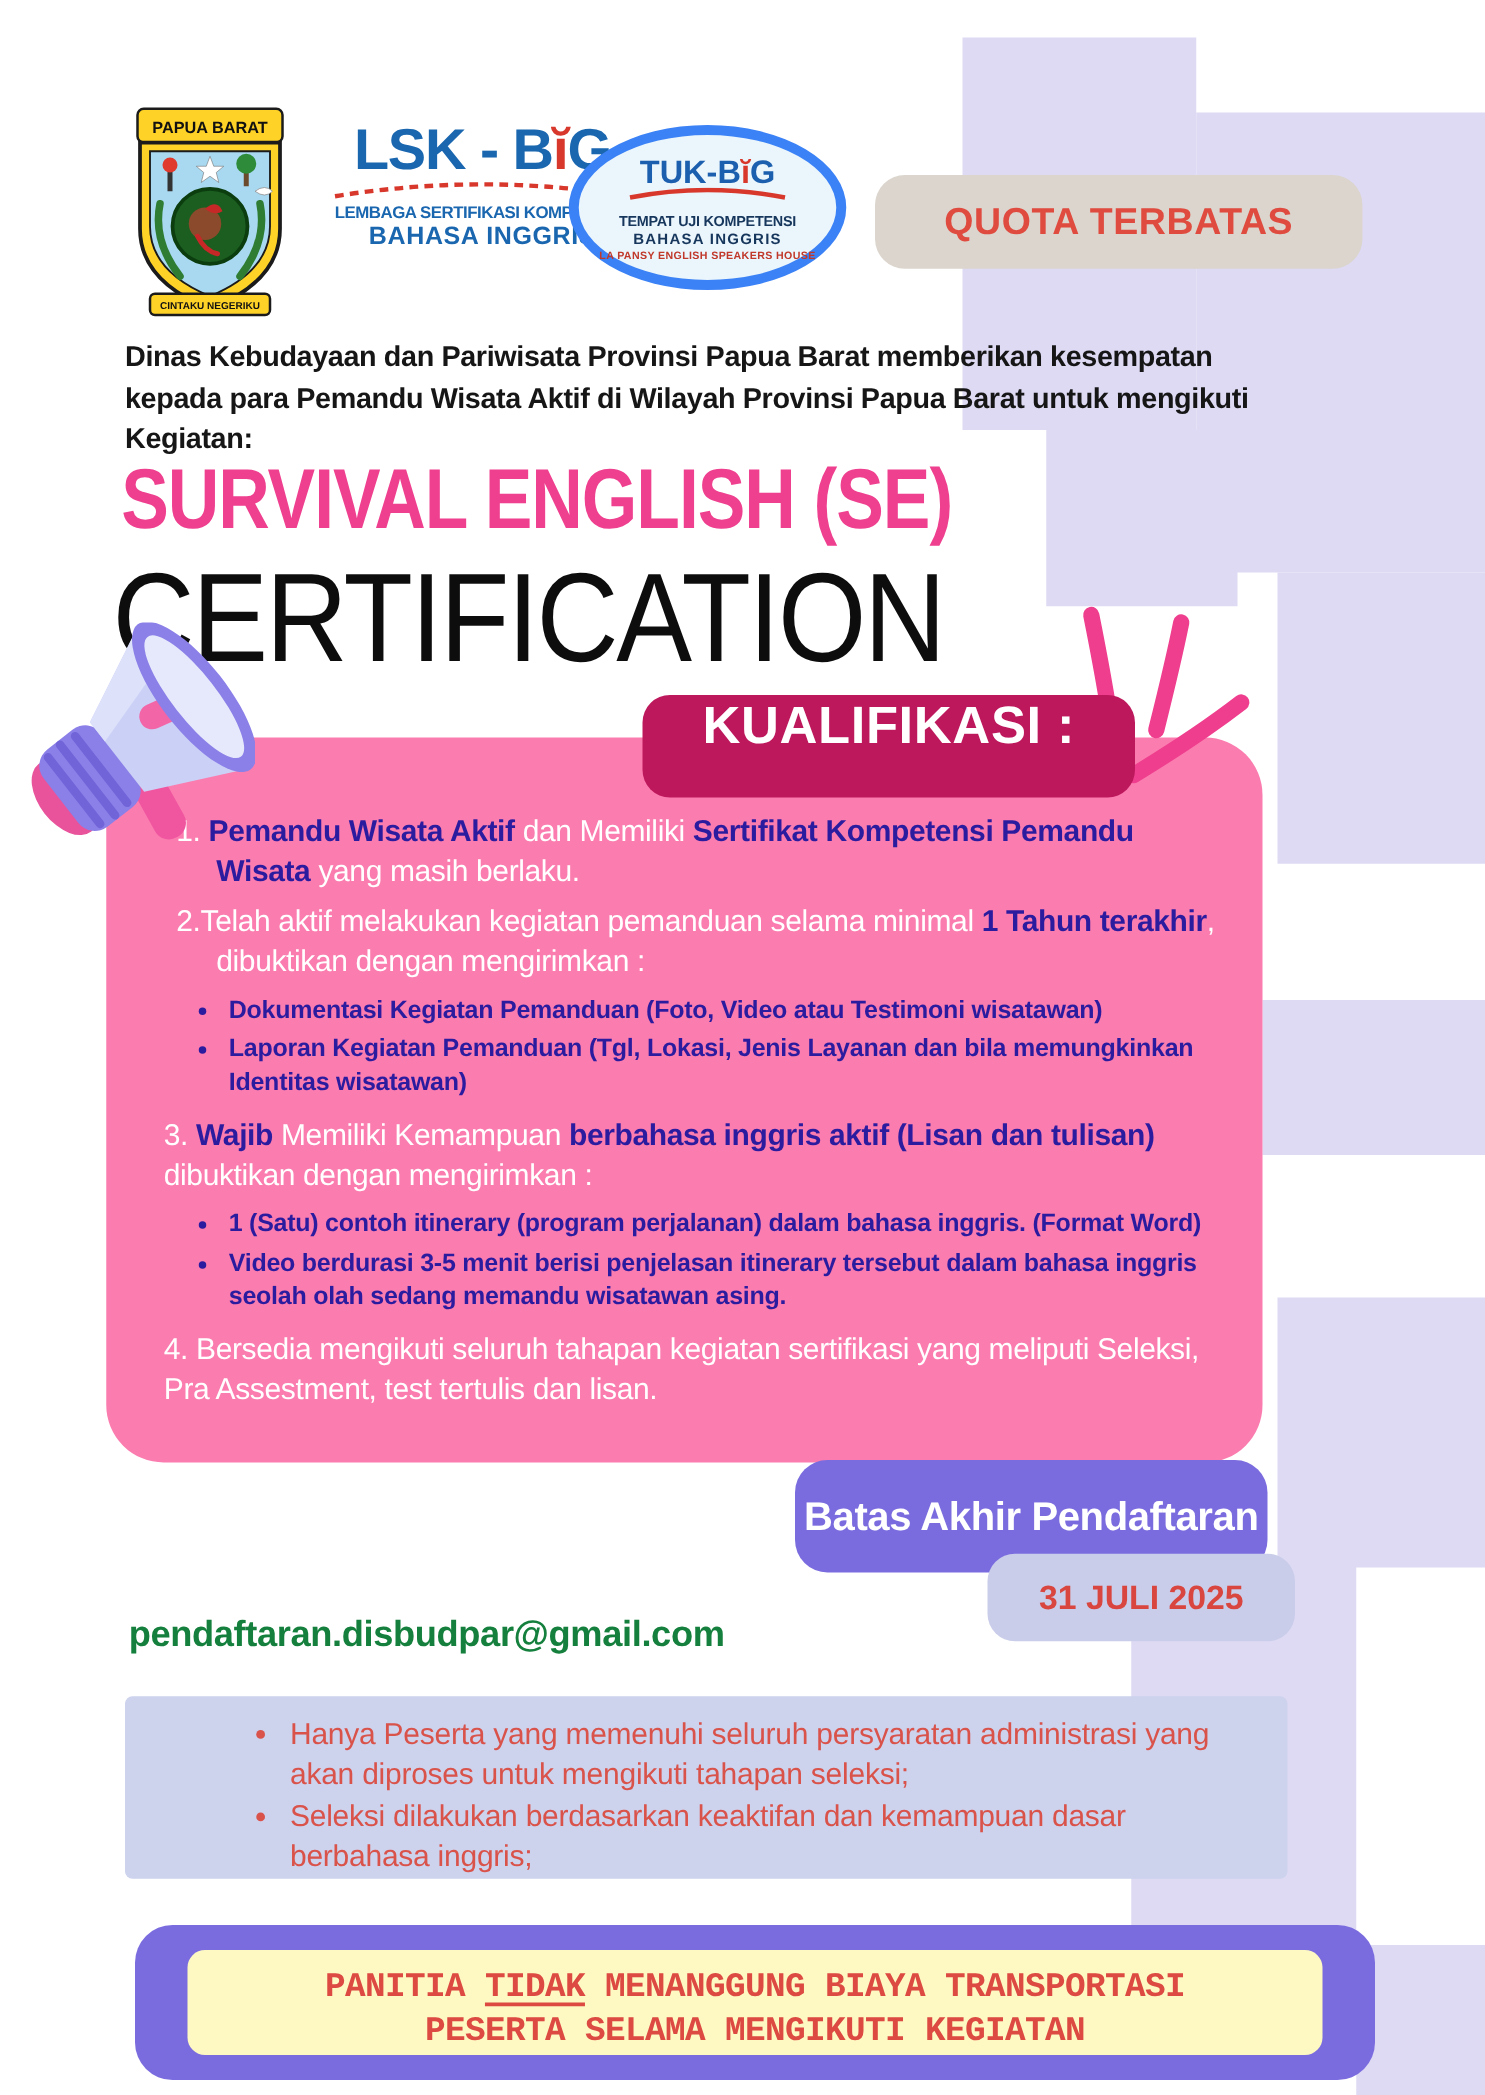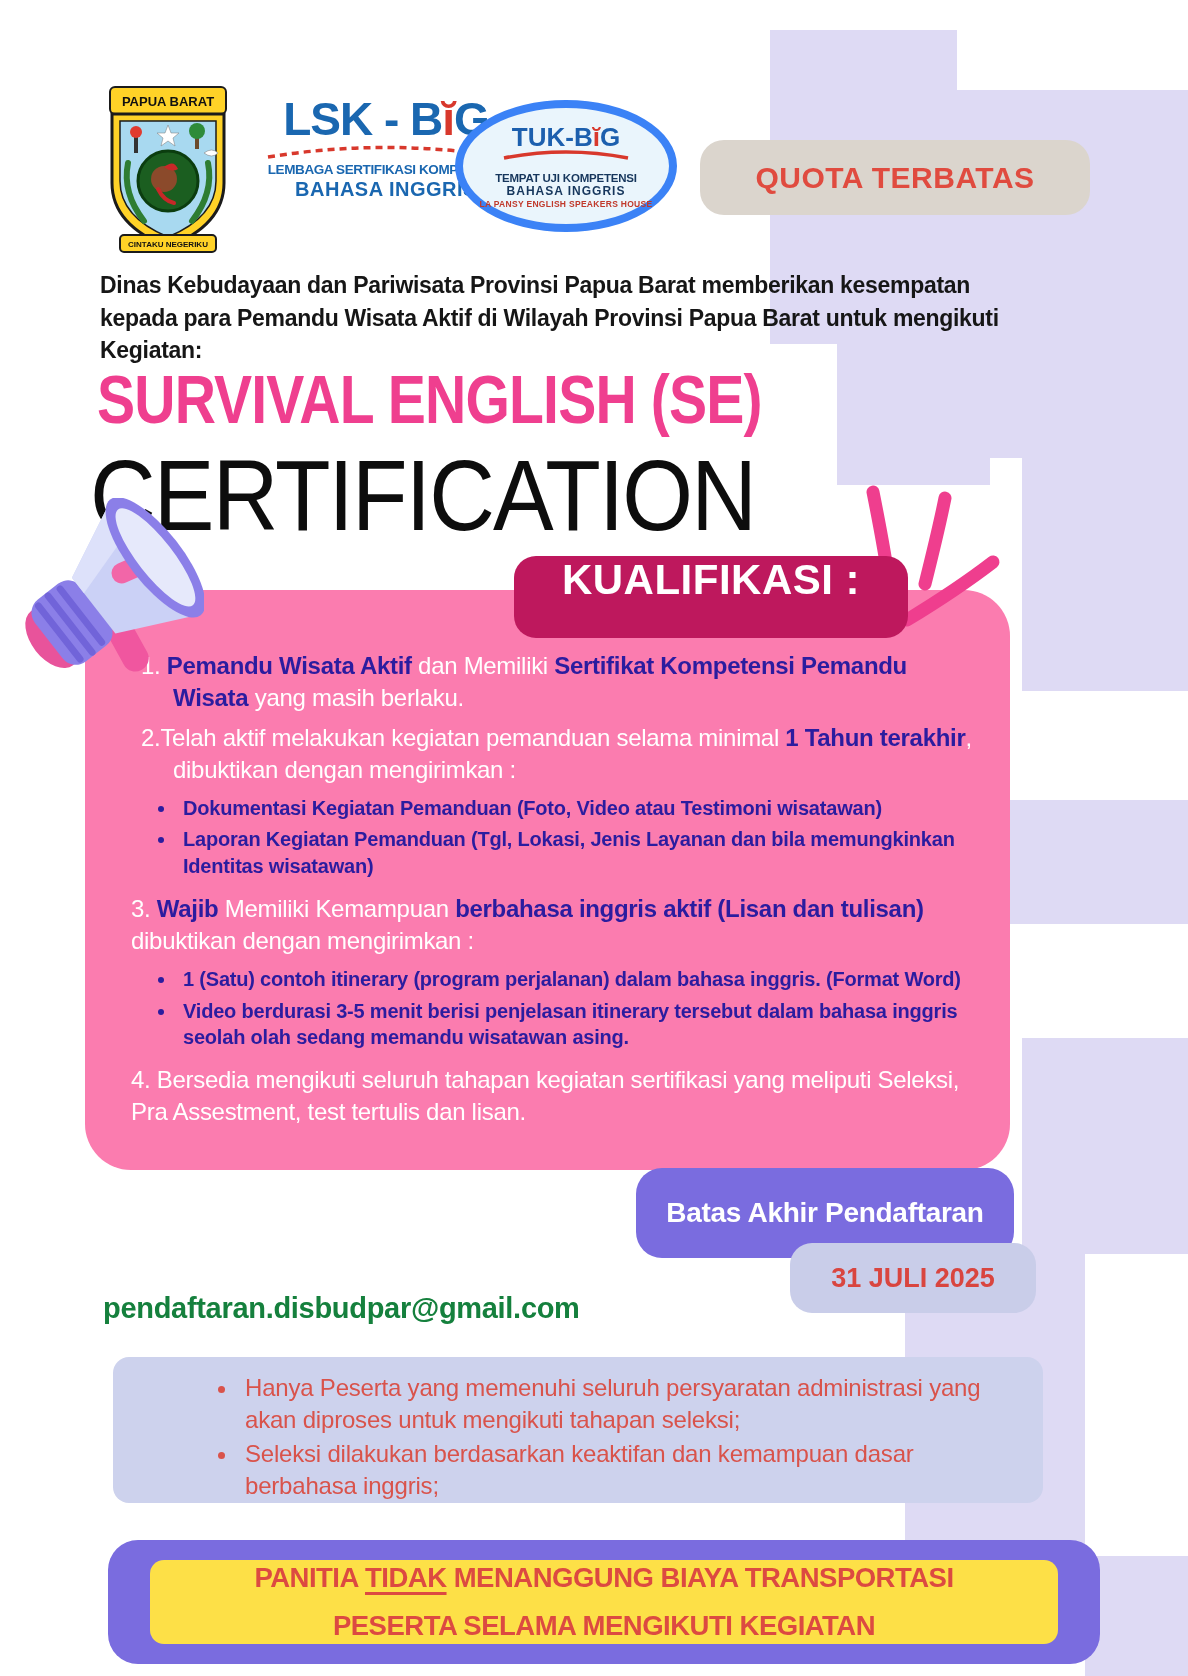--- a/index.html
+++ b/index.html
@@ -70,40 +70,40 @@
   ul.qb li::marker{color:#2B1C9F;}
   .mb8{margin-bottom:8px;}
 
   .send-head{position:absolute;left:103px;top:1198px;width:520px;z-index:2;
              font-size:33px;font-weight:700;line-height:1.4;color:#141414;letter-spacing:-0.3px;}
   .email{position:absolute;left:103px;top:1292px;z-index:2;
          font-size:29px;font-weight:800;color:#15803d;letter-spacing:-0.3px;text-decoration:none;}
 
   .deadline{position:absolute;left:636px;top:1168px;width:378px;height:90px;z-index:2;
             background:#7A6CDF;border-radius:26px;display:flex;align-items:center;justify-content:center;
-            font-size:28px;font-weight:800;color:#fff;letter-spacing:-0.3px;}
+            font-size:32px;font-weight:800;color:#fff;letter-spacing:-0.3px;}
   .datechip{position:absolute;left:790px;top:1243px;width:246px;height:70px;z-index:3;
             background:#C9CDE9;border-radius:22px;display:flex;align-items:center;justify-content:center;
             font-size:27px;font-weight:800;color:#D9453F;letter-spacing:0px;}
 
-  .notes{position:absolute;left:113px;top:1357px;width:930px;height:146px;z-index:2;
-         background:#CDD2ED;border-radius:16px;box-sizing:border-box;}
+  .notes{position:absolute;left:100px;top:1357px;width:930px;height:146px;z-index:2;
+         background:#CDD2ED;border-radius:6px;box-sizing:border-box;}
   .notes ul{margin:0;padding:15px 28px 0 126px;list-style:disc;
             font-size:24px;font-weight:500;line-height:1.33;color:#D9534B;letter-spacing:-0.2px;}
   .notes li{padding-left:6px;}
   .notes li + li{margin-top:2px;}
   .notes li::marker{color:#D9534B;}
 
   .banner-outer{position:absolute;left:108px;top:1540px;width:992px;height:124px;z-index:2;
                 background:#7A6CDF;border-radius:30px;}
   .banner-inner{position:absolute;left:42px;top:20px;right:42px;bottom:20px;
-                background:#fde047;border-radius:14px;
-                display:flex;flex-direction:column;align-items:center;justify-content:space-between;
+                background:#fef9c3;border-radius:14px;
+                display:flex;flex-direction:column;align-items:center;justify-content:flex-end;
                 text-align:center;color:#DC4A41;font-weight:800;font-size:27.5px;
-                line-height:1.3;letter-spacing:-0.5px;}
+                line-height:1.3;letter-spacing:-0.5px;font-family:Liberation Mono, monospace;}
   .u{text-decoration:underline;text-underline-offset:5px;text-decoration-thickness:3px;}
 </style>
 </head>
 <body>
 
 <div class="poster">
 
   <div class="bgblock bgA"></div>
   <div class="bgblock bgB"></div>
   <div class="bgblock bgC"></div>

